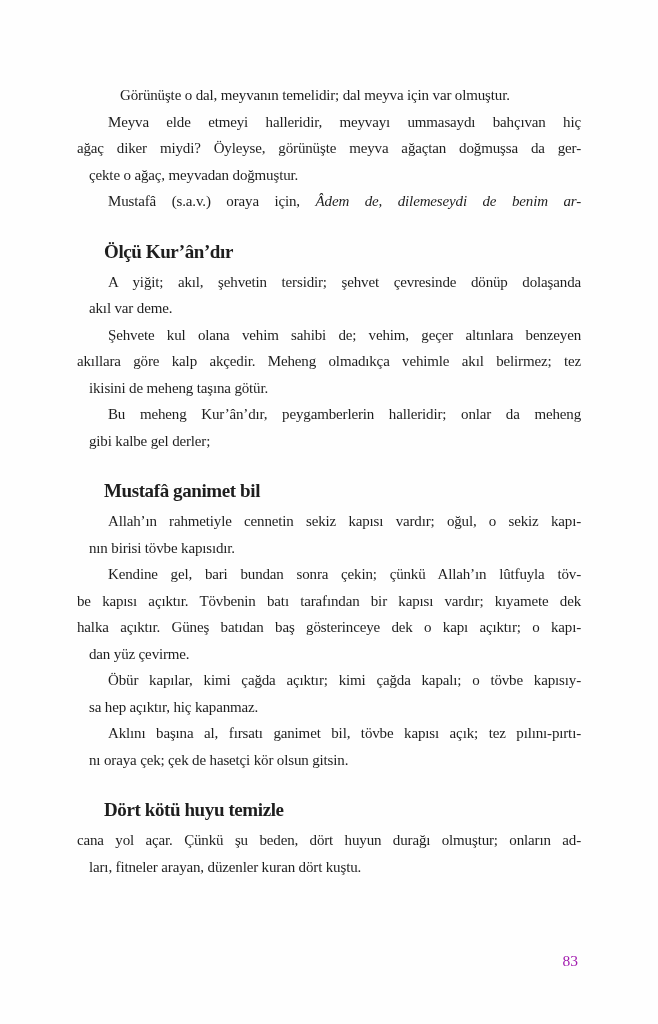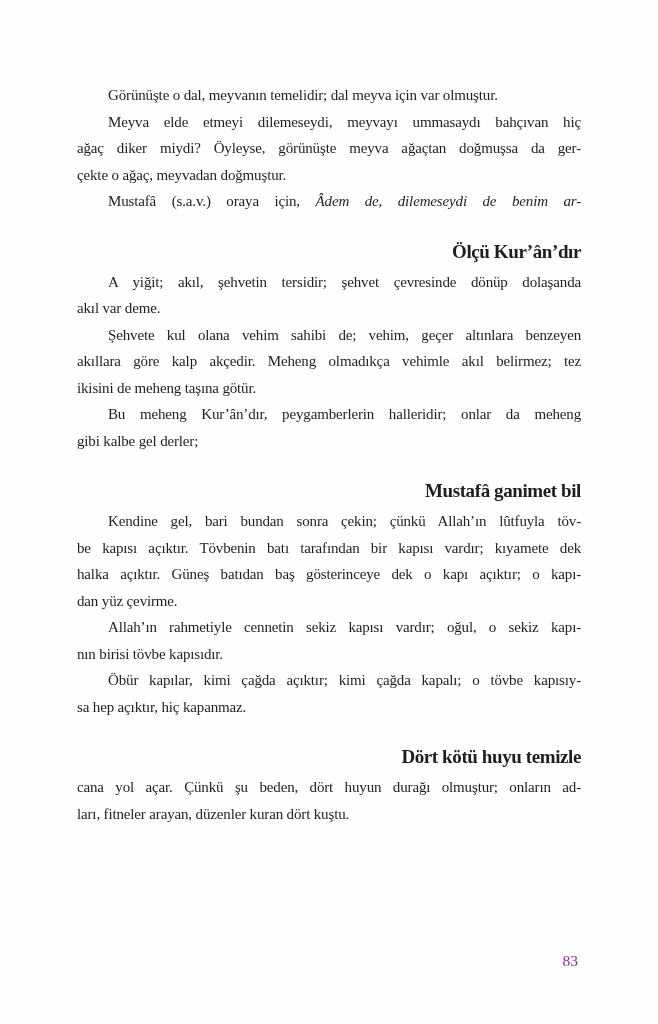--- a/index.html
+++ b/index.html
@@ -26,33 +26,34 @@
   .line {
     font-size: 15px;
     line-height: 26.5px;
     letter-spacing: -0.15px;
     text-align: justify;
     text-align-last: justify;
     white-space: normal;
   }
   .line.last {
     text-align-last: left;
+    margin-left: 12px;
   }
   .line.indent {
     padding-left: 31px;
   }
   .italic { font-style: italic; }
   .heading {
     font-size: 19px;
     font-weight: bold;
     letter-spacing: -0.4px;
     line-height: 27px;
     margin: 23px 0 4px 0;
     padding-left: 27px;
-    text-align: right;
+    text-align: left;
   }
   .section { margin: 0; }
   .page-number {
     position: absolute;
     top: 948px;
     left: 77px;
     width: 501px;
     font-size: 15.5px;
     line-height: 26.5px;
     text-align: right;
@@ -62,21 +63,21 @@
 </head>
 <body>
 
 <div class="page" style="background: rgb(254, 254, 254); color: rgb(30, 30, 30);">
   <main class="text-block">
       <section class="section">
         <div class="paragraph">
           <div class="line indent last"><span class="roman">Görünüşte o dal, meyvanın temelidir; dal meyva için var olmuştur.</span></div>
         </div>
         <div class="paragraph">
-          <div class="line indent"><span class="roman">Meyva elde etmeyi dilemeseydi, meyvayı ummasaydı bahçıvan hiç</span></div>
+          <div class="line indent"><span class="roman">Meyva elde etmeyi halleridir, meyvayı ummasaydı bahçıvan hiç</span></div>
           <div class="line"><span class="roman">ağaç diker miydi? Öyleyse, görünüşte meyva ağaçtan doğmuşsa da ger-</span></div>
           <div class="line last"><span class="roman">çekte o ağaç, meyvadan doğmuştur.</span></div>
         </div>
         <div class="paragraph">
           <div class="line indent"><span class="roman">Mustafâ (s.a.v.) oraya için, </span><span class="italic">Âdem de, dilemeseydi de benim ar-</span></div>
         </div>
       </section>
       <section class="section">
         <h2 class="heading">Ölçü Kur’ân’dır</h2>
         <div class="paragraph">
@@ -89,32 +90,36 @@
           <div class="line last"><span class="roman">ikisini de meheng taşına götür.</span></div>
         </div>
         <div class="paragraph">
           <div class="line indent"><span class="roman">Bu meheng Kur’ân’dır, peygamberlerin halleridir; onlar da meheng</span></div>
           <div class="line last"><span class="roman">gibi kalbe gel derler;</span></div>
         </div>
       </section>
       <section class="section">
         <h2 class="heading">Mustafâ ganimet bil</h2>
         <div class="paragraph">
+          <div class="line indent"><span class="roman">Allah’ın rahmetiyle cennetin sekiz kapısı vardır; oğul, o sekiz kapı-</span></div>
+          <div class="line last"><span class="roman">nın birisi tövbe kapısıdır.</span></div>
+        </div>
+        <div class="paragraph">
           <div class="line indent"><span class="roman">Kendine gel, bari bundan sonra çekin; çünkü Allah’ın lûtfuyla töv-</span></div>
           <div class="line"><span class="roman">be kapısı açıktır. Tövbenin batı tarafından bir kapısı vardır; kıyamete dek</span></div>
           <div class="line"><span class="roman">halka açıktır. Güneş batıdan baş gösterinceye dek o kapı açıktır; o kapı-</span></div>
           <div class="line last"><span class="roman">dan yüz çevirme.</span></div>
         </div>
         <div class="paragraph">
-          <div class="line indent"><span class="roman">Allah’ın rahmetiyle cennetin sekiz kapısı vardır; oğul, o sekiz kapı-</span></div>
-          <div class="line last"><span class="roman">nın birisi tövbe kapısıdır.</span></div>
+          <div class="line indent"><span class="roman">Öbür kapılar, kimi çağda açıktır; kimi çağda kapalı; o tövbe kapısıy-</span></div>
+          <div class="line last"><span class="roman">sa hep açıktır, hiç kapanmaz.</span></div>
         </div>
         <div class="paragraph">
-          <div class="line indent"><span class="roman">Öbür kapılar, kimi çağda açıktır; kimi çağda kapalı; o tövbe kapısıy-</span></div>
-          <div class="line last"><span class="roman">sa hep açıktır, hiç kapanmaz.</span></div>
+          <div class="line indent"><span class="roman">Aklını başına al, fırsatı ganimet bil, tövbe kapısı açık; tez pılını-pırtı-</span></div>
+          <div class="line last"><span class="roman">nı oraya çek; çek de hasetçi kör olsun gitsin.</span></div>
         </div>
       </section>
       <section class="section">
         <h2 class="heading">Dört kötü huyu temizle</h2>
         <div class="paragraph">
           <div class="line"><span class="roman">cana yol açar. Çünkü şu beden, dört huyun durağı olmuştur; onların ad-</span></div>
           <div class="line last"><span class="roman">ları, fitneler arayan, düzenler kuran dört kuştu.</span></div>
         </div>
       </section>
     </main>

